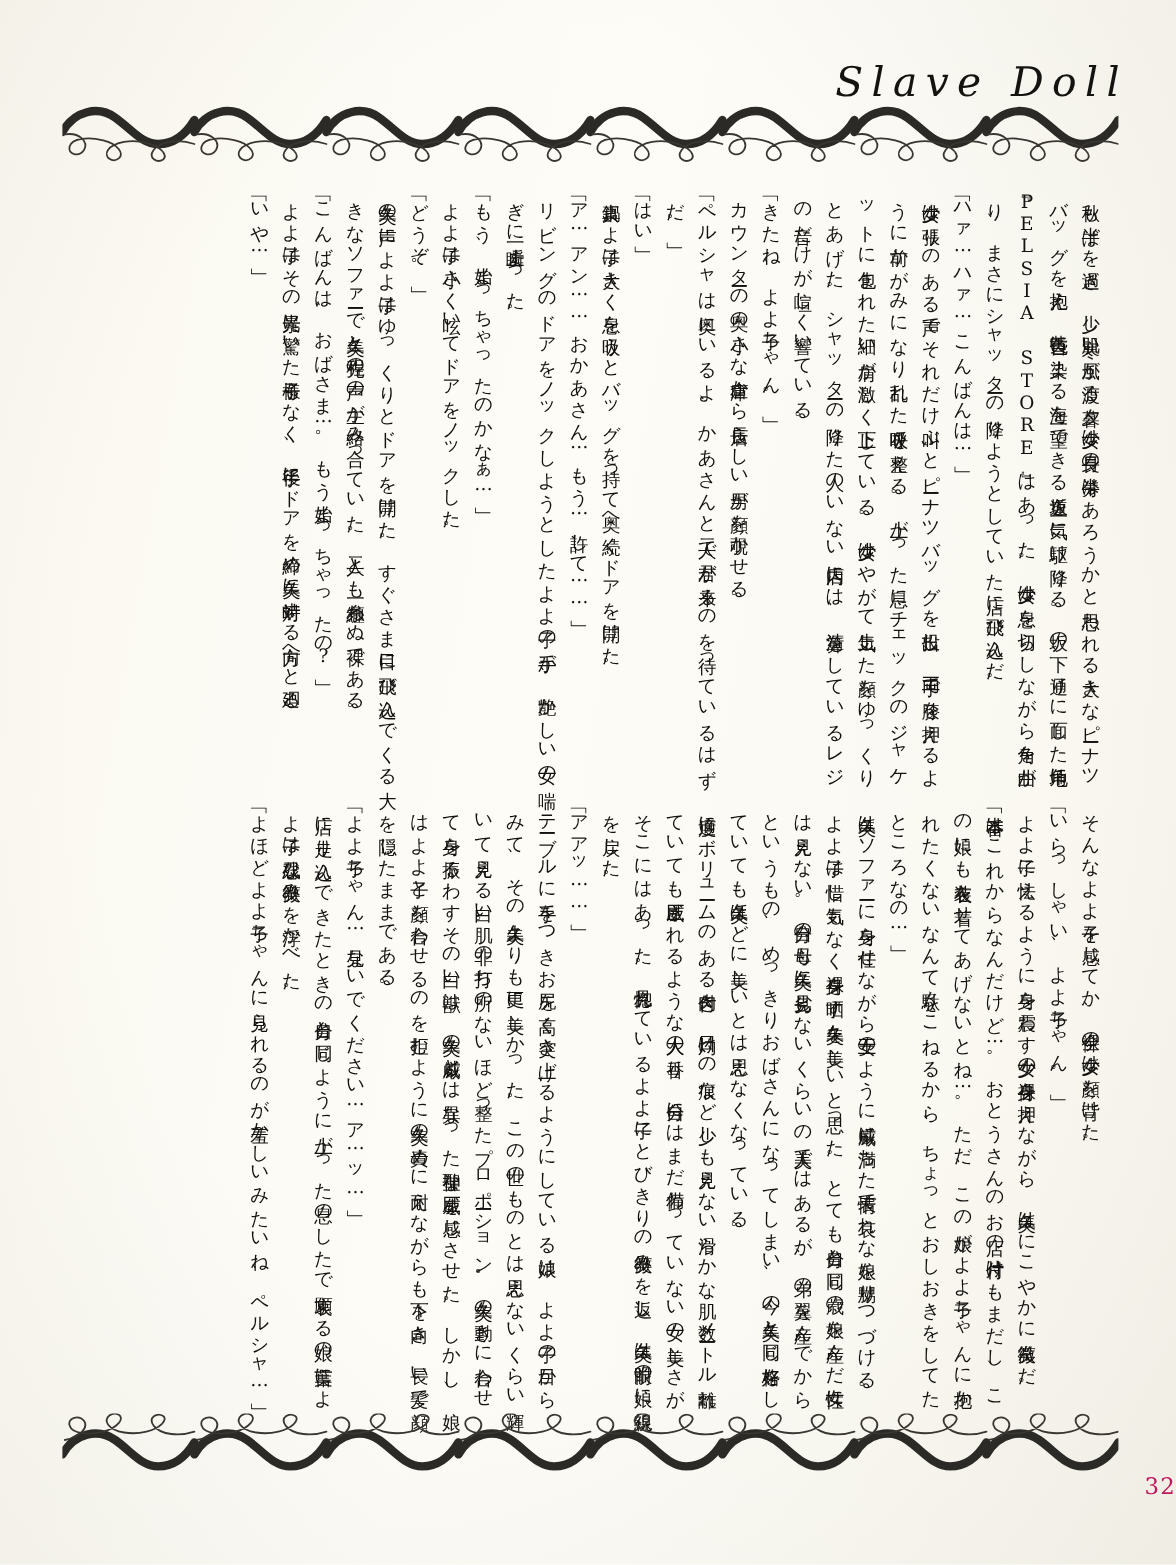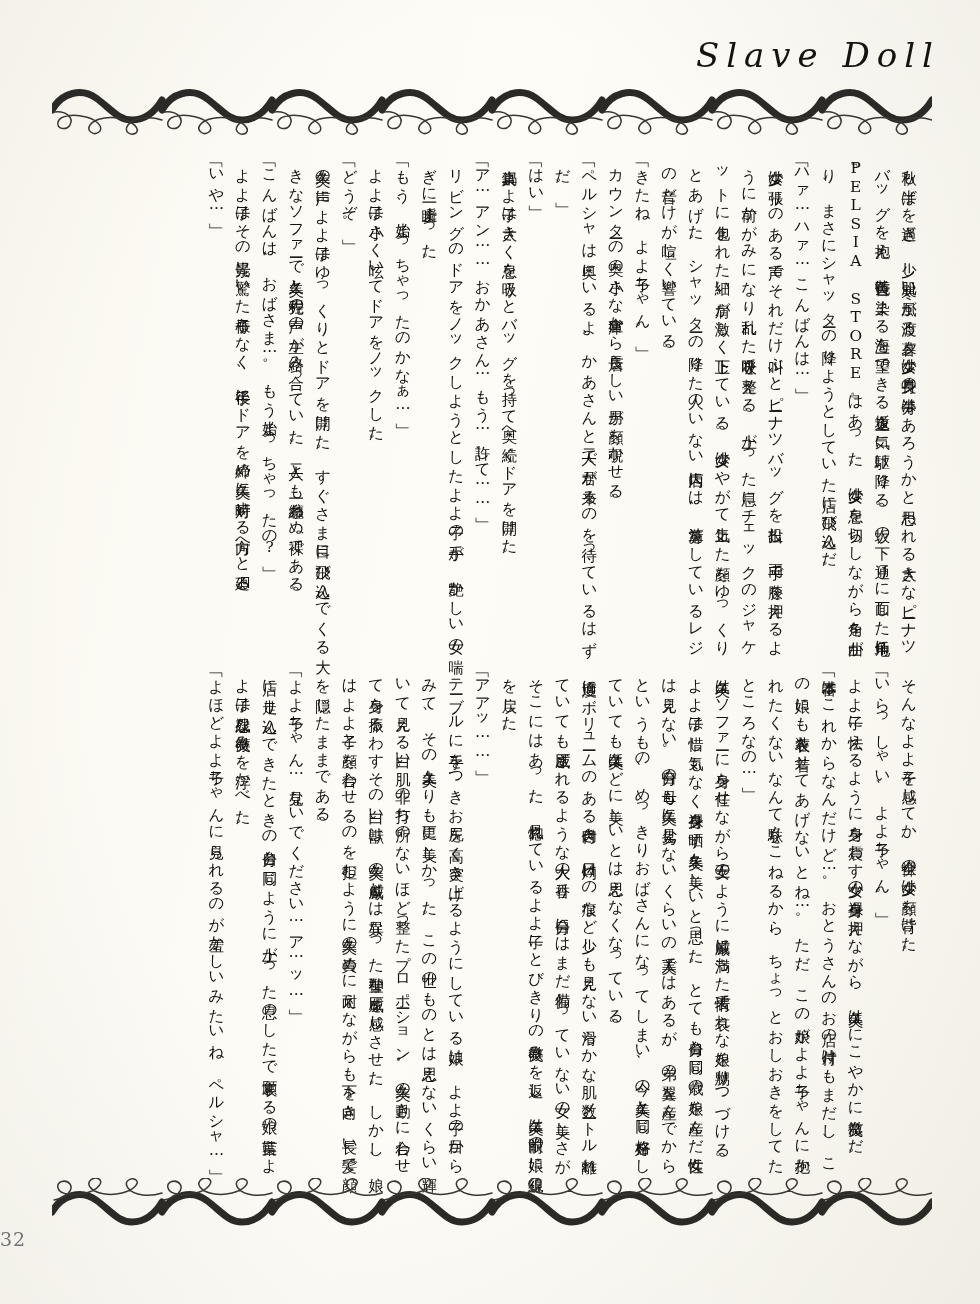--- a/index.html
+++ b/index.html
@@ -25,21 +25,21 @@
     inset: 0;
     background:
       radial-gradient(ellipse at 48% 45%, rgba(255,255,255,0) 55%, rgba(120,112,96,0.07) 100%),
       linear-gradient(100deg, rgba(250,248,240,1) 0%, rgba(253,252,247,1) 45%, rgba(248,246,238,1) 100%);
     pointer-events: none;
   }
 
   
   .title-block {
     position: absolute;
-    top: 38px;
+    top: 52px;
     right: 40px;
     text-align: right;
   }
   .series-title {
     font-family: "DejaVu Serif", "Liberation Serif", serif;
     font-style: italic;
     font-size: 34px;
     letter-spacing: 7px;
     color: #151310;
     white-space: nowrap;
@@ -89,25 +89,25 @@
     text-indent: 0;
   }
   .para + .para { margin: 0; }
 
   
   .page-number {
     position: absolute;
     left: 0;
     right: 0;
     top: 1228px;
-    text-align: left;
+    text-align: right;
     font-family: "DejaVu Serif", "Liberation Serif", serif;
     font-size: 19px;
     letter-spacing: 1px;
-    color: #737373;
+    color: #be185d;
   }
 </style>
 </head>
 <body>
 
 <div class="page">
 
   <div class="paper-grain"></div>
 
   <div class="title-block">

